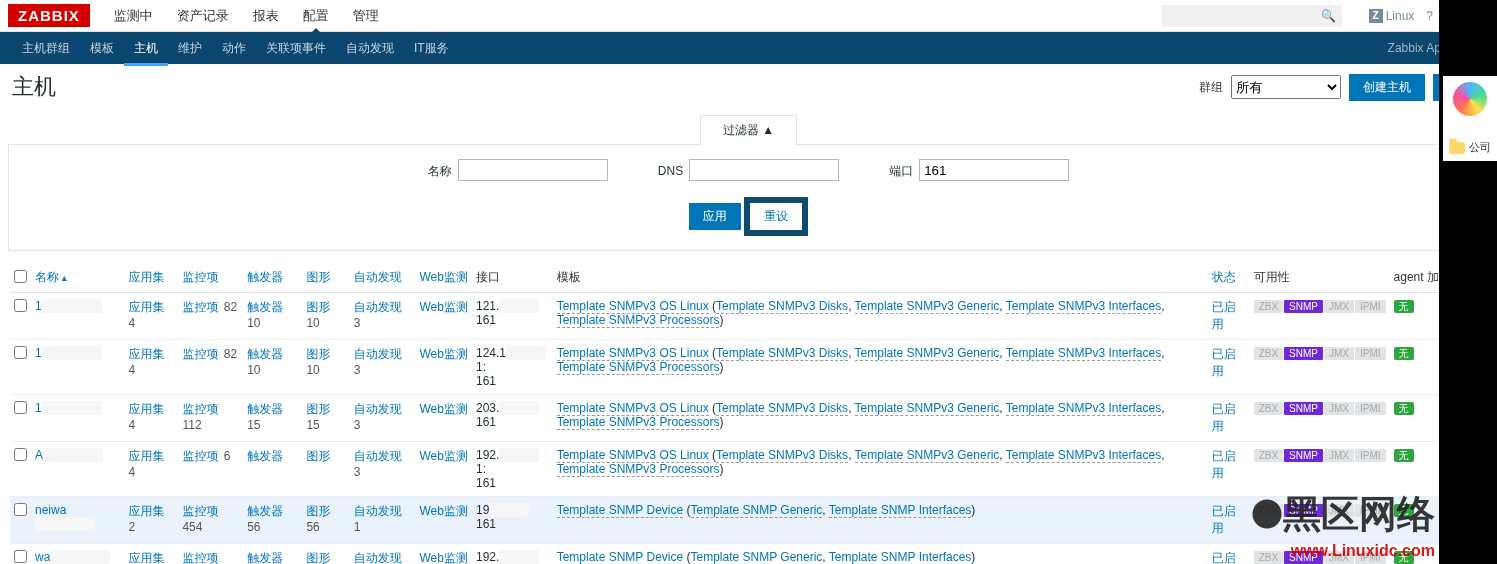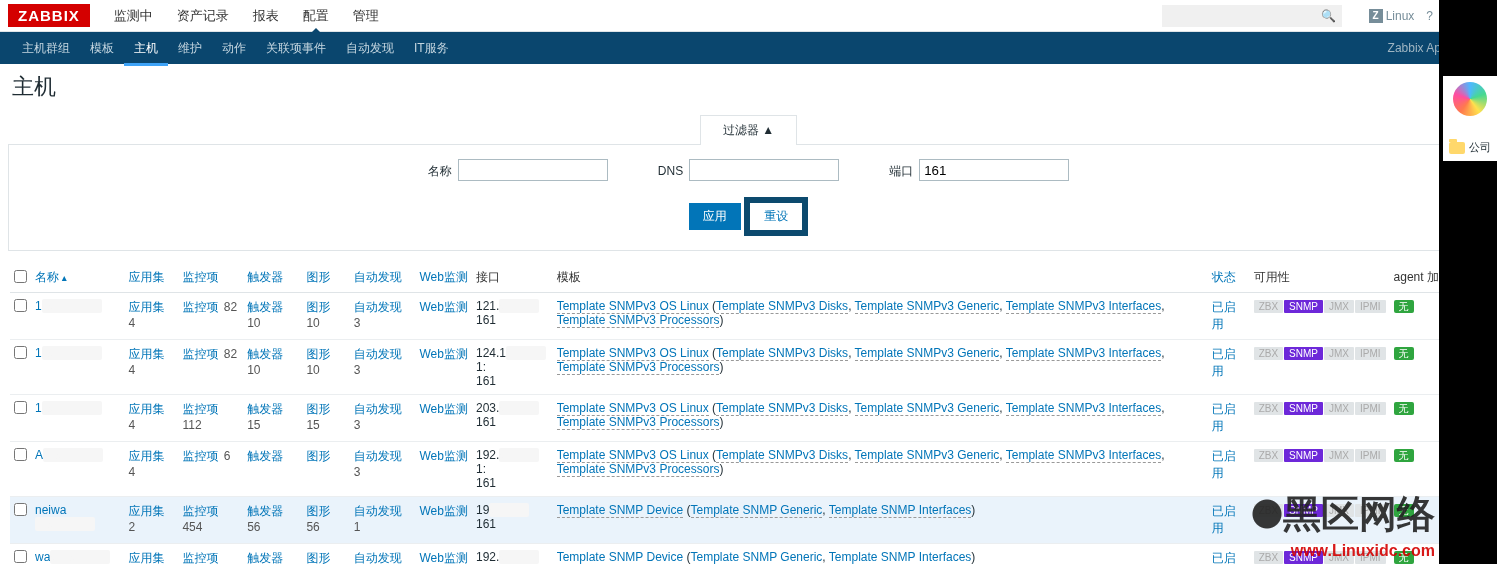--- a/index.html
+++ b/index.html
@@ -108,20 +108,26 @@
       <a href="#">动作</a>
       <a href="#">关联项事件</a>
       <a href="#">自动发现</a>
       <a href="#">IT服务</a>
     </div>
   <span class="right">Zabbix Appliance</span>
 </div>
 
 <div class="pageheader">
   <h1>主机</h1>
+  <div class="actions">
+    <label>群组</label>
+    <select><option>所有</option></select>
+    <button class="btn">创建主机</button>
+    <button class="btn">导入</button>
+  </div>
 </div>
 
 <div class="filter-tab-wrap">
   <span class="filter-tab">过滤器 ▲</span>
 </div>
 <div class="filter">
   <div class="filter-row">
     <span><label>名称</label><input style=""></span>
     <span><label>DNS</label><input style=""></span>
     <span><label>端口</label><input value="161" style=""></span>

